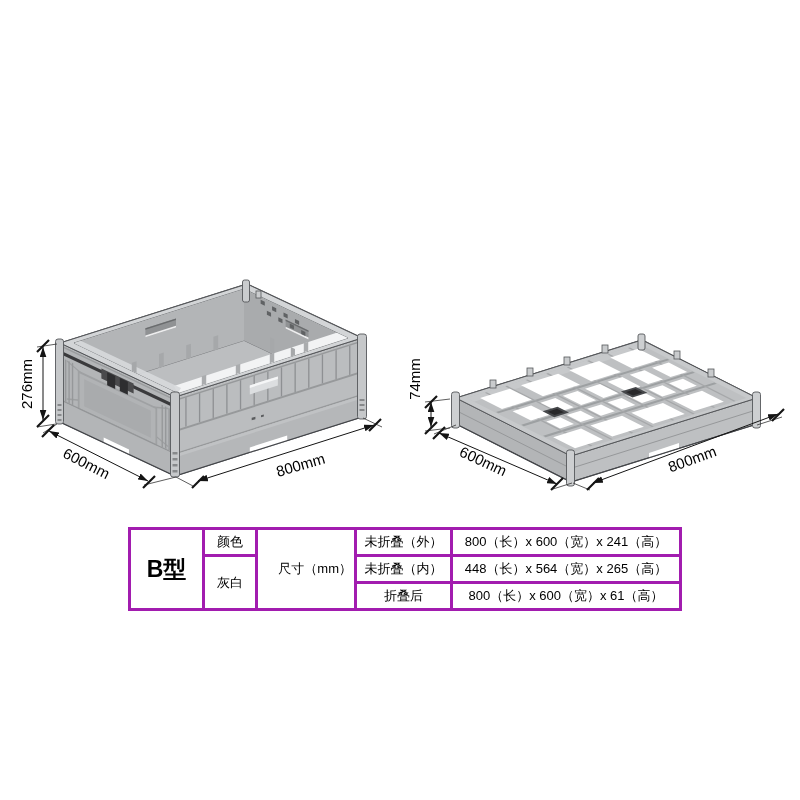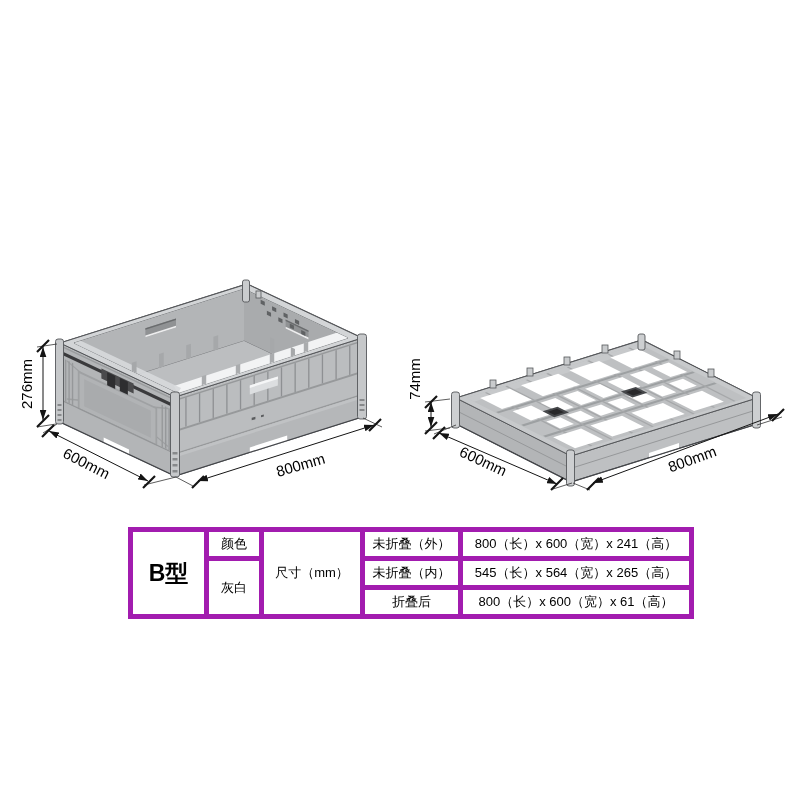--- a/index.html
+++ b/index.html
@@ -9,26 +9,26 @@
   }
   .drawing-svg{position:absolute;left:0;top:0;}
   .dim-label{font-family:"Liberation Sans", sans-serif;font-size:15px;fill:#000;}
   .spec-table{
     position:absolute;left:128px;top:527px;
     border-collapse:collapse;table-layout:fixed;
     border:2px solid #000;border-bottom:3px solid #000;
     font-family:"Liberation Sans", sans-serif;color:#000;
   }
   .spec-table td{
-    border:5px solid #a21caf;text-align:center;vertical-align:middle;
+    border:3px solid #a21caf;text-align:center;vertical-align:middle;
     font-size:13px;padding:0 2px;height:24px;overflow:hidden;white-space:nowrap;
   }
   .spec-table td.model{width:67px;font-size:23px;font-weight:bold;}
   .spec-table td.colorcol{width:46px;}
-  .spec-table td.sizecol{width:92px;}
+  .spec-table td.sizecol{width:92px;text-align:right;}
   .spec-table td.statecol{width:89px;}
   .spec-table td.valcol{width:222px;}
 </style>
 </head>
 <body>
 
 <div class="page">
 
 <svg class="drawing-svg" width="800" height="800" viewBox="0 0 800 800">
   <defs>
@@ -301,21 +301,21 @@
     <tr>
       <td class="model" rowspan="3">B型</td>
       <td class="colorcol">颜色</td>
       <td class="sizecol" rowspan="3">尺寸（mm）</td>
       <td class="statecol">未折叠（外）</td>
       <td class="valcol">800（长）x 600（宽）x 241（高）</td>
     </tr>
     <tr>
       <td class="colorcol" rowspan="2">灰白</td>
       <td class="statecol">未折叠（内）</td>
-      <td class="valcol">545（长）x 564（宽）x 265（高）</td>
+      <td class="valcol">448（长）x 564（宽）x 265（高）</td>
     </tr>
     <tr>
       <td class="statecol">折叠后</td>
       <td class="valcol">800（长）x 600（宽）x 61（高）</td>
     </tr>
   </tbody>
 </table>
 
 </div>
 

